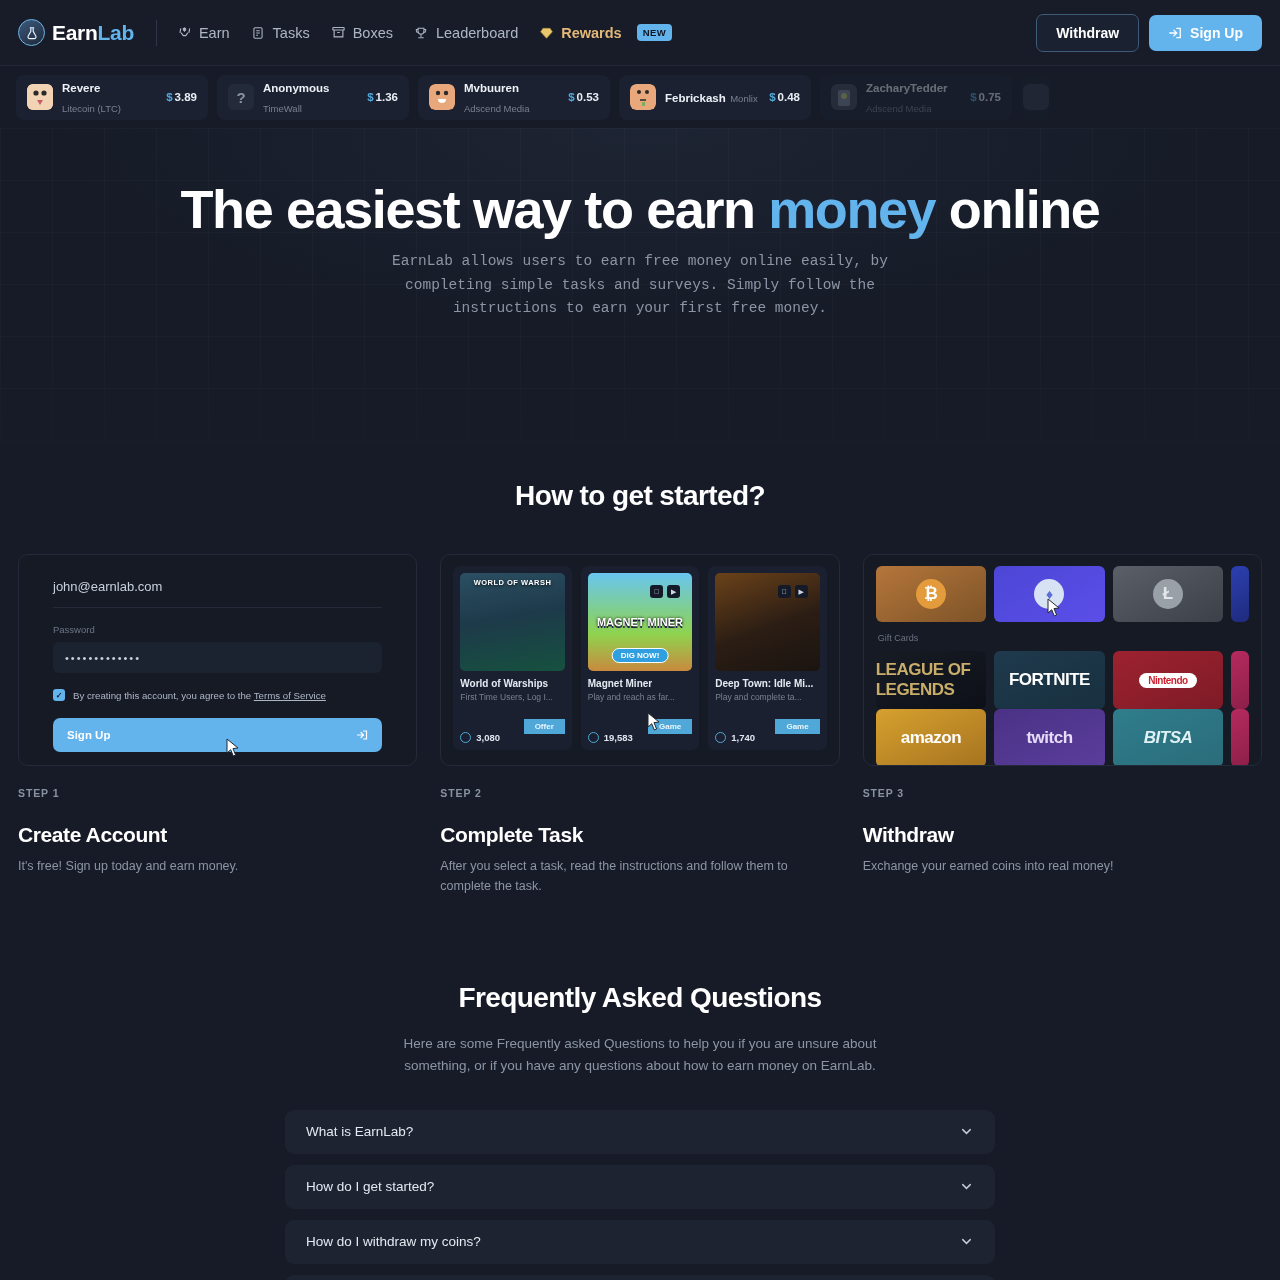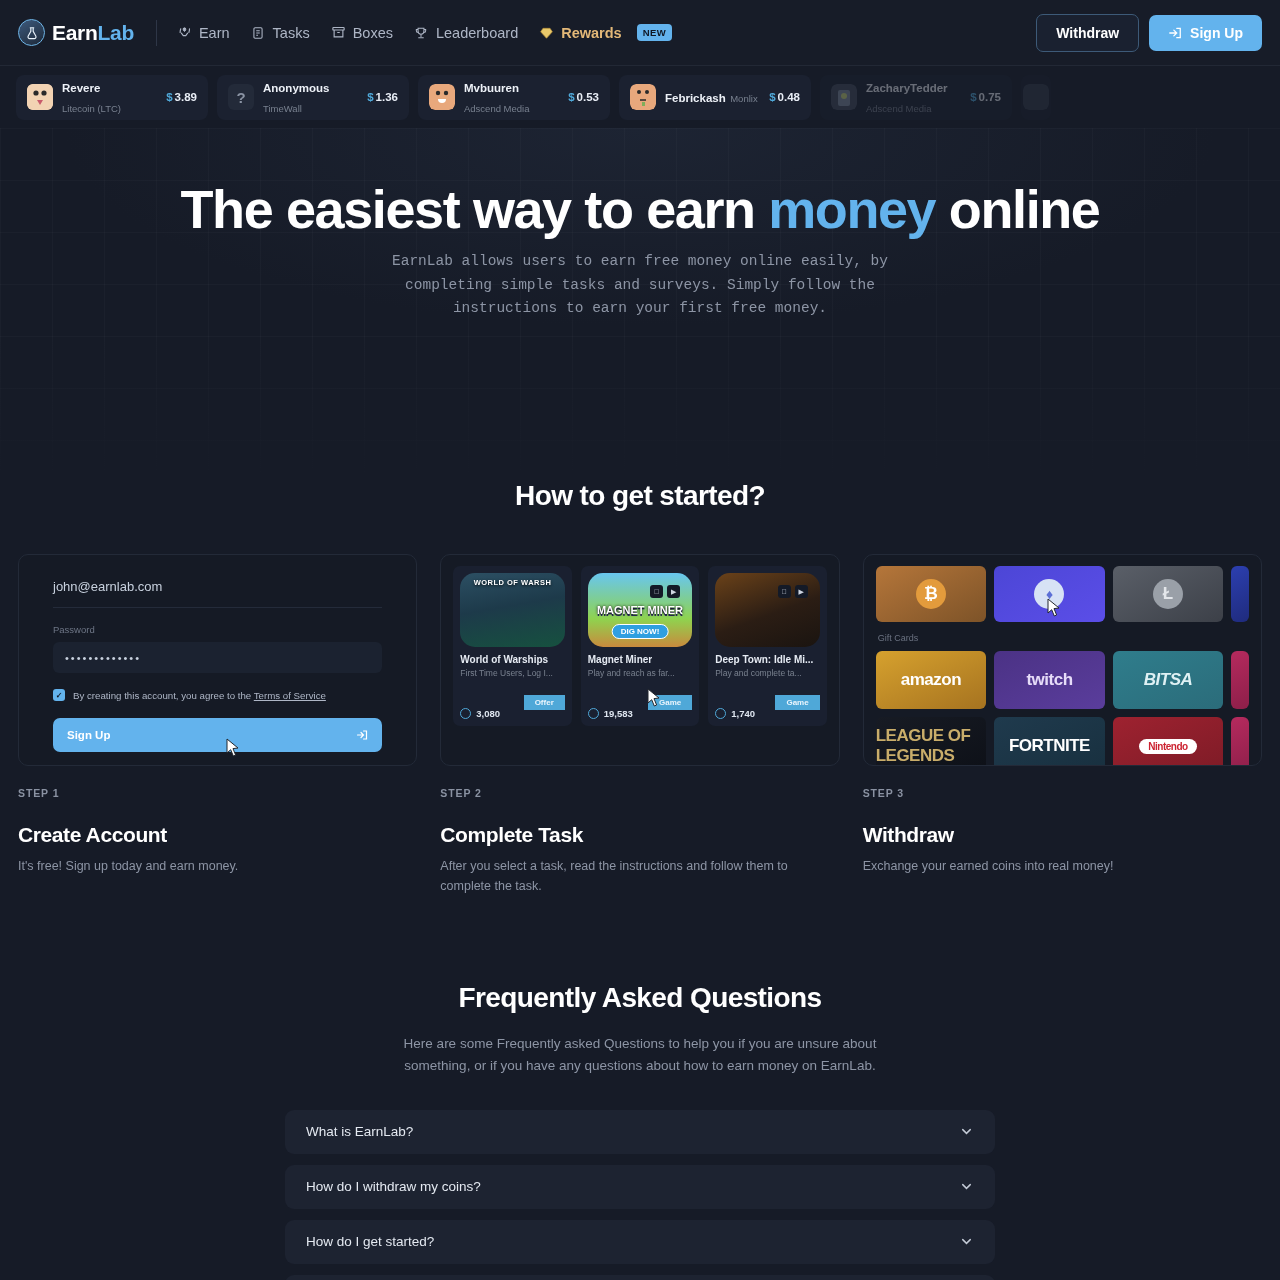--- a/index.html
+++ b/index.html
@@ -167,21 +167,21 @@
     font-size: 11.5px; font-weight: 700; color: #fff;
   }
   .cursor {
     position: absolute; width: 17px; height: 21px;
     pointer-events: none;
   }
 
   
   .mock-tasks { padding: 11px 12px; display: grid; grid-template-columns: repeat(3,1fr); gap: 9px; }
   .task-card { background: #1a2030; border-radius: 7px; padding: 7px; position: relative; }
-  .task-thumb { height: 74px; border-radius: 15px; position: relative; overflow: hidden; }
+  .task-thumb { height: 98px; border-radius: 5px; position: relative; overflow: hidden; }
   .task-thumb .thumb-txt {
     position: absolute; inset: 0; display: flex; align-items: center; justify-content: center;
     font-size: 12px; font-weight: 800; text-align: center; color: #fff;
     text-shadow: 0 1px 3px rgba(0,0,0,.8); line-height: 1.1; padding: 0 4px;
   }
   .thumb-wows { background: linear-gradient(170deg,#2c4f63 0%,#1d3a4a 45%,#16513f 100%); }
   .thumb-magnet { background: linear-gradient(180deg,#68c6f0 0%,#8fd34f 62%,#c98a3d 100%); }
   .thumb-deep { background: linear-gradient(160deg,#6b4219 0%,#2b1d14 55%,#1a1410 100%); }
   .dig-now {
     position:absolute; bottom:8px; left:50%; transform:translateX(-50%);
@@ -525,35 +525,35 @@
                 </span>
               </div>
               <div class="wd-tile tile-ltc">
                 <span class="crypto-icon" style="background:#9aa0a8;color:#e3e6ea;">Ł</span>
               </div>
               <div class="wd-tile tile-extra"></div>
             </div>
 
             <div class="wd-section-label">Gift Cards</div>
 
-            <div class="wd-row">
-              <div class="wd-tile gift gift-amazon">amazon</div>
-              <div class="wd-tile gift gift-twitch">twitch</div>
-              <div class="wd-tile gift gift-bitsa">BITSA</div>
-              <div class="wd-tile gift gift-pink"></div>
-            </div>
-
             <div class="wd-row" style="margin-top:8px;">
               <div class="wd-tile gift gift-lol">LEAGUE OF LEGENDS</div>
               <div class="wd-tile gift gift-fortnite">FORTNITE</div>
               <div class="wd-tile gift gift-nintendo">
                   <span class="nin-pill">Nintendo</span>
                 </div>
               <div class="wd-tile gift gift-pink"></div>
             </div>
+
+            <div class="wd-row">
+              <div class="wd-tile gift gift-amazon">amazon</div>
+              <div class="wd-tile gift gift-twitch">twitch</div>
+              <div class="wd-tile gift gift-bitsa">BITSA</div>
+              <div class="wd-tile gift gift-pink"></div>
+            </div>
           </div>
         </div>
         <div class="step-label">STEP 3</div>
         <div class="step-title">Withdraw</div>
         <div class="step-desc">Exchange your earned coins into real money!</div>
       </div>
 
     </div>
   </div>
 
@@ -565,30 +565,30 @@
       <div class="faq-item">
         <span class="faq-q">What is EarnLab?</span>
         <span class="chev">
           <svg width="15" height="15" viewBox="0 0 24 24" fill="none" stroke="#c3cad6" stroke-width="2.3" stroke-linecap="round">
               <path d="M6 9l6 6 6-6"></path>
             </svg>
         </span>
       </div>
 
       <div class="faq-item">
-        <span class="faq-q">How do I withdraw my coins?</span>
+        <span class="faq-q">How do I get started?</span>
         <span class="chev">
           <svg width="15" height="15" viewBox="0 0 24 24" fill="none" stroke="#c3cad6" stroke-width="2.3" stroke-linecap="round">
               <path d="M6 9l6 6 6-6"></path>
             </svg>
         </span>
       </div>
 
       <div class="faq-item">
-        <span class="faq-q">How do I get started?</span>
+        <span class="faq-q">How do I withdraw my coins?</span>
         <span class="chev">
           <svg width="15" height="15" viewBox="0 0 24 24" fill="none" stroke="#c3cad6" stroke-width="2.3" stroke-linecap="round">
               <path d="M6 9l6 6 6-6"></path>
             </svg>
         </span>
       </div>
 
       <div class="faq-item">
         <span class="faq-q">How long does a withdrawal take?</span>
         <span class="chev">

